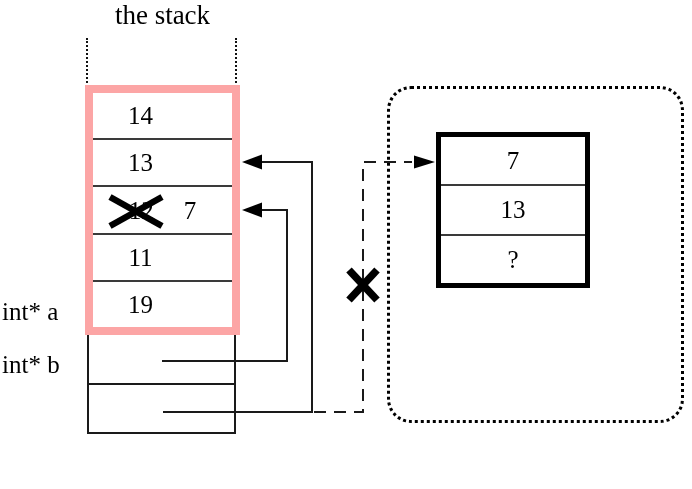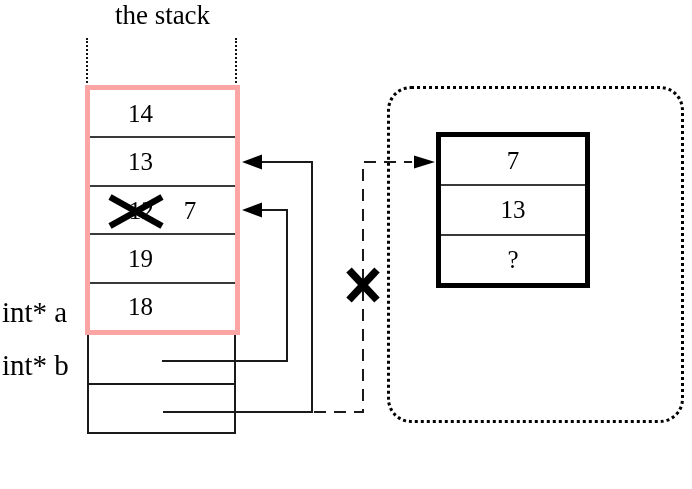--- a/index.html
+++ b/index.html
@@ -14,41 +14,41 @@
   
   .guide{position:absolute;width:0;border-left:2px dotted #111;}
   #guide-tl{left:86px;top:38px;height:45px;}
   #guide-tr{left:235px;top:38px;height:45px;}
   #guide-bl{left:86px;top:441px;height:42px;}
   #guide-br{left:235px;top:441px;height:42px;}
 
   
   #stack-box{
     position:absolute;left:85px;top:85px;width:155px;height:250px;
-    box-sizing:border-box;border:5px solid #fca5a5;background:#fff;
+    box-sizing:border-box;border:8px solid #fca5a5;background:#fff;
     display:flex;flex-direction:column;
   }
   .cell{
     flex:1;display:flex;align-items:center;justify-content:center;
     font-size:25px;line-height:25px;
   }
   #stack-box .cell{padding-right:44px;}
   #stack-box .cell + .cell{border-top:2px solid #3a3a3a;}
   #stack-box .cell.crossed{padding-right:0;gap:30px;}
 
   
   #bc-box{
     position:absolute;left:87px;top:335px;width:149px;height:99px;
     box-sizing:border-box;border:2px solid #1a1a1a;border-top:none;
     display:flex;flex-direction:column;background:#fff;
   }
   #bc-box .cell + .cell{border-top:2px solid #1a1a1a;}
 
   
-  .varlabel{position:absolute;left:2px;font-size:29px;line-height:26px;white-space:pre;}
+  .varlabel{position:absolute;left:2px;font-size:25px;line-height:26px;white-space:pre;}
   #label-a{top:299px;}
   #label-b{top:352px;}
   #label-c{top:400px;}
 
   
   #heap-region{
     position:absolute;left:387px;top:86px;width:297px;height:337px;
     box-sizing:border-box;border:3px dotted #000;border-radius:24px;background:#fff;
   }
   
@@ -83,24 +83,24 @@
       <span>14</span>
     </div>
     <div class="cell">
       <span>13</span>
     </div>
     <div class="cell crossed">
       <span>12</span>
       <span>7</span>
     </div>
     <div class="cell">
-      <span>19</span>
+      <span>11</span>
     </div>
     <div class="cell">
-      <span>18</span>
+      <span>19</span>
     </div>
   </div>
 
   <div id="bc-box">
     <div class="cell"></div>
     <div class="cell"></div>
   </div>
 
   <div class="varlabel" id="label-a">int* a</div>
   <div class="varlabel" id="label-b">int* b</div>

